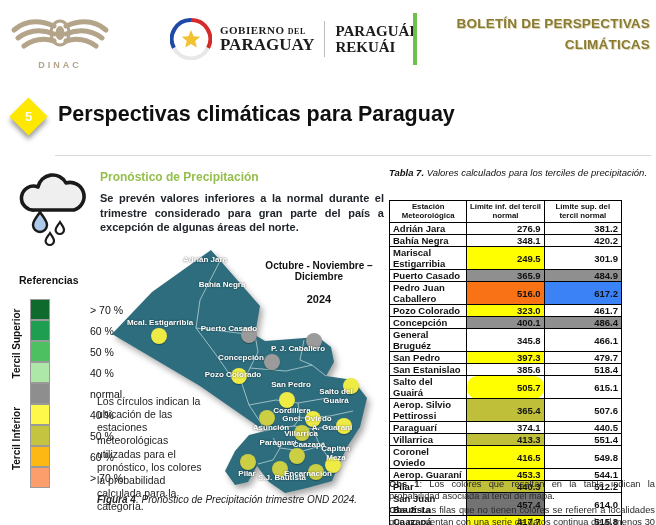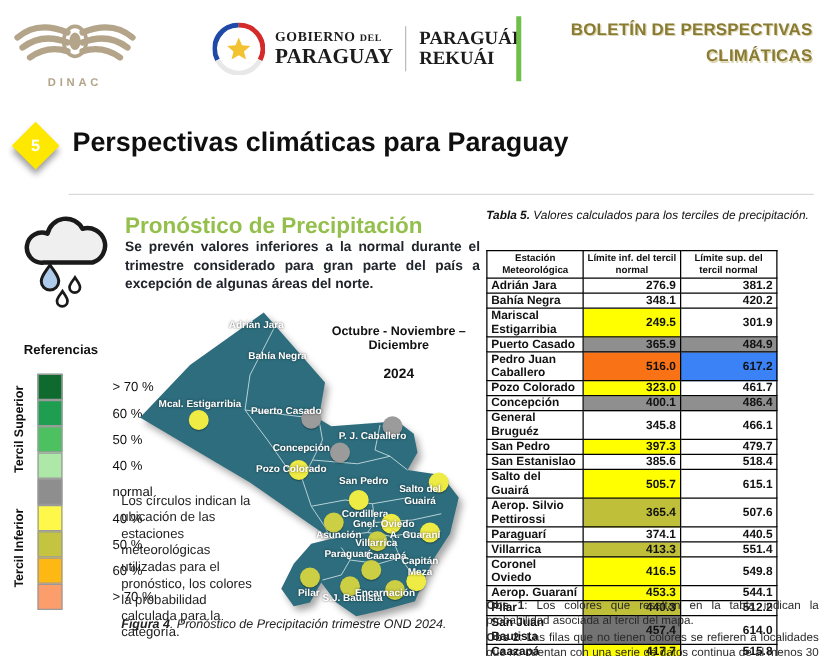--- a/index.html
+++ b/index.html
@@ -25,21 +25,21 @@
   
   .diamond{position:absolute;left:15px;top:103px;width:27px;height:27px;background:#ffe800;
            transform:rotate(45deg);box-shadow:3px 3px 5px #9e9e9e;}
   .diamond span{position:absolute;left:0;top:0;width:27px;height:27px;display:flex;align-items:center;justify-content:center;
            transform:rotate(-45deg);color:#fff;font-weight:bold;font-size:13px;}
   .page-title{position:absolute;left:58px;top:102px;font-size:21.5px;font-weight:bold;color:#0f0f0f;}
   .title-rule{position:absolute;left:55px;top:155px;width:596px;height:1px;background:#d9d9d9;}
 
   
   .cloud-icon{position:absolute;left:10px;top:160px;}
-  .fc-heading{position:absolute;left:100px;top:170px;font-size:18px;font-weight:bold;color:#94bf4d;}
+  .fc-heading{position:absolute;left:100px;top:170px;font-size:12px;font-weight:bold;color:#94bf4d;}
   .fc-body{position:absolute;left:100px;top:191px;width:284px;font-size:11px;font-weight:bold;
            color:#20242b;text-align:justify;line-height:1.32;}
 
   
   .ref-title{position:absolute;left:19px;top:274px;font-size:10.5px;font-weight:bold;}
   .legend-col{position:absolute;left:30px;top:299px;}
   .legend-row{display:flex;align-items:center;height:21px;gap:32px;}
   .legend-swatch{width:20px;height:21px;border:1px solid #9a9a9a;box-sizing:border-box;}
   .legend-label{margin-left:8px;font-size:10.5px;color:#111;white-space:nowrap;}
   .tercil{position:absolute;font-size:10px;font-weight:bold;transform:rotate(-90deg);transform-origin:center;white-space:nowrap;}
@@ -245,21 +245,21 @@
       <div class="yr">2024</div>
     </div>
   </div>
 
   <div class="circles-note">Los círculos indican la ubicación de las estaciones meteorológicas utilizadas para el pronóstico, los colores la probabilidad calculada para la categoría.</div>
   <div class="fig-caption">
     <b>Figura 4</b><span>. Pronóstico de Precipitación trimestre OND 2024.</span>
   </div>
 
   <div class="tbl-title">
-    <div><b>Tabla 5.</b><span> Valores calculados para los terciles de precipitación.</span></div>
+    <div><b>Tabla 7.</b><span> Valores calculados para los terciles de precipitación.</span></div>
   </div>
 
   <table class="data">
     <thead>
       <tr>
         <th>Estación Meteorológica</th>
         <th>Límite inf. del tercil normal</th>
         <th>Límite sup. del tercil normal</th>
       </tr>
     </thead>
@@ -309,21 +309,21 @@
           <td class="val" style="background: rgb(255, 255, 0);">397.3</td>
           <td class="val">479.7</td>
         </tr>
         <tr>
           <td class="st">San Estanislao</td>
           <td class="val">385.6</td>
           <td class="val">518.4</td>
         </tr>
         <tr>
           <td class="st">Salto del Guairá</td>
-          <td class="val" style="background: rgb(255, 255, 0);">505.7</td>
+          <td class="val" style="background: rgb(255, 255, 0); border-radius: 10px;">505.7</td>
           <td class="val">615.1</td>
         </tr>
         <tr>
           <td class="st">Aerop. Silvio Pettirossi</td>
           <td class="val" style="background: rgb(191, 191, 58);">365.4</td>
           <td class="val">507.6</td>
         </tr>
         <tr>
           <td class="st">Paraguarí</td>
           <td class="val">374.1</td>

